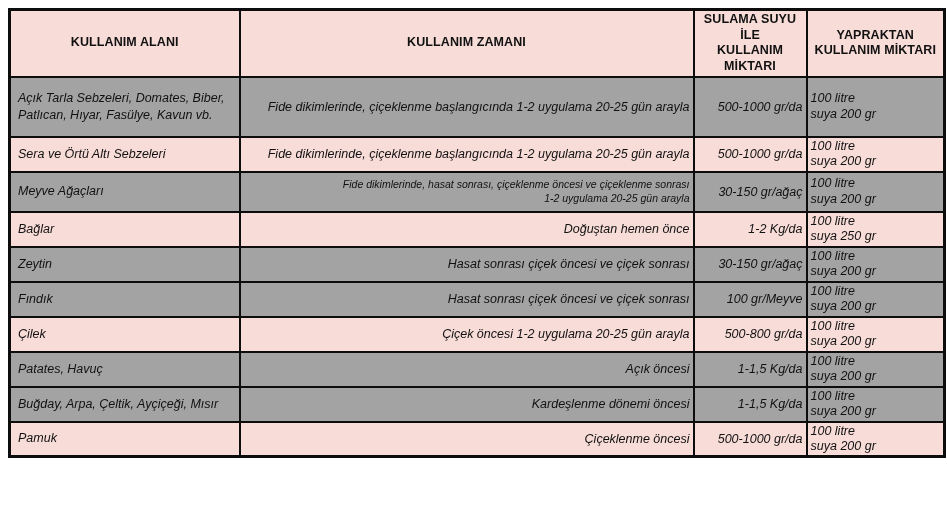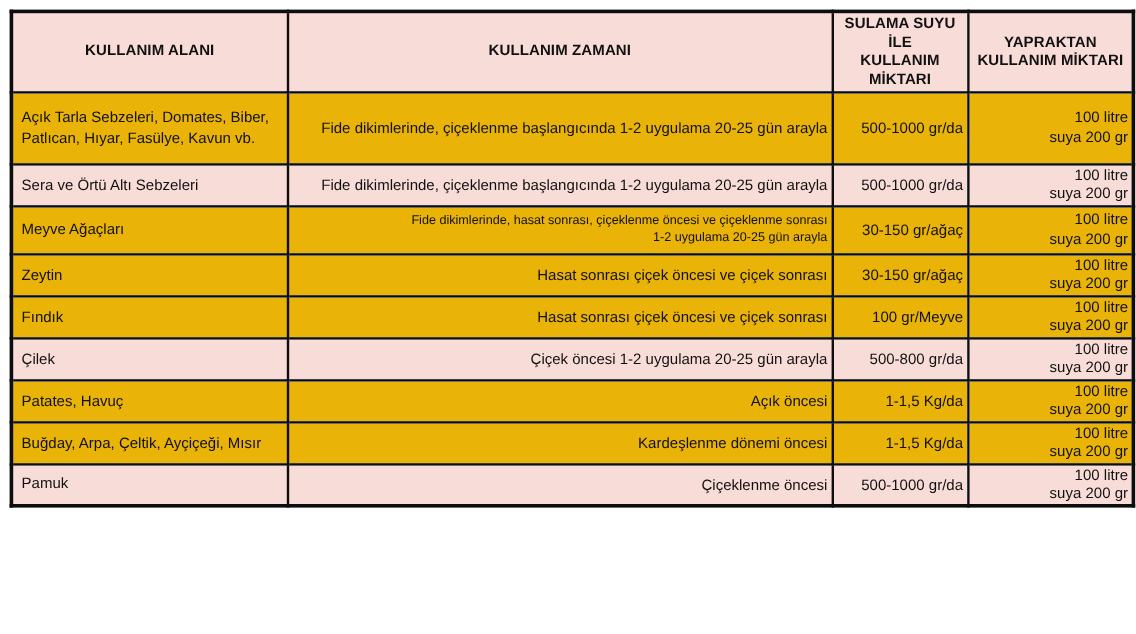--- a/index.html
+++ b/index.html
@@ -38,21 +38,21 @@
   thead tr { height: 50px; }
   thead th {
     background: var(--pink);
     font-weight: bold;
     font-size: 12.5px;
     line-height: 1.25;
     text-align: center;
     letter-spacing: 0.1px;
     margin-left: 30px;
   }
-  tbody tr { height: 35px; background: #eab308; }
+  tbody tr { height: 35px; background: #a3a3a3; font-style: italic; }
   tbody tr:nth-child(1) { height: 60px; }
   tbody tr:nth-child(3) { height: 40px; }
   tbody tr.shaded td { background: var(--pink); }
   td { font-size: 12.5px; }
   td.col-alan {
     text-align: left;
     padding-left: 7px;
     line-height: 1.35;
   }
   td.col-zaman {
@@ -61,21 +61,21 @@
   }
   td.col-zaman.small {
     font-size: 10.5px;
     line-height: 1.3;
   }
   td.col-sulama {
     text-align: right;
     font-size: 12.5px;
   }
   td.col-yaprak {
-    text-align: right;
+    text-align: left;
     font-size: 12.5px;
     line-height: 1.22;
   }
 </style>
 </head>
 <body>
 
 <div class="page">
   <table class="usage-table">
     <colgroup>
@@ -111,20 +111,27 @@
 suya 200 gr</td>
   </tr>
         <tr>
     <td class="col-alan">Meyve Ağaçları</td>
     <td class="col-zaman small">Fide dikimlerinde, hasat sonrası, çiçeklenme öncesi ve çiçeklenme sonrası
 1-2 uygulama 20-25 gün arayla</td>
     <td class="col-sulama">30-150 gr/ağaç</td>
     <td class="col-yaprak">100 litre
 suya 200 gr</td>
   </tr>
+        <tr class="shaded">
+    <td class="col-alan">Bağlar</td>
+    <td class="col-zaman">Doğuştan hemen önce</td>
+    <td class="col-sulama">1-2 Kg/da</td>
+    <td class="col-yaprak">100 litre
+suya 250 gr</td>
+  </tr>
         <tr>
     <td class="col-alan">Zeytin</td>
     <td class="col-zaman">Hasat sonrası çiçek öncesi ve çiçek sonrası</td>
     <td class="col-sulama">30-150 gr/ağaç</td>
     <td class="col-yaprak">100 litre
 suya 200 gr</td>
   </tr>
         <tr>
     <td class="col-alan">Fındık</td>
     <td class="col-zaman">Hasat sonrası çiçek öncesi ve çiçek sonrası</td>

